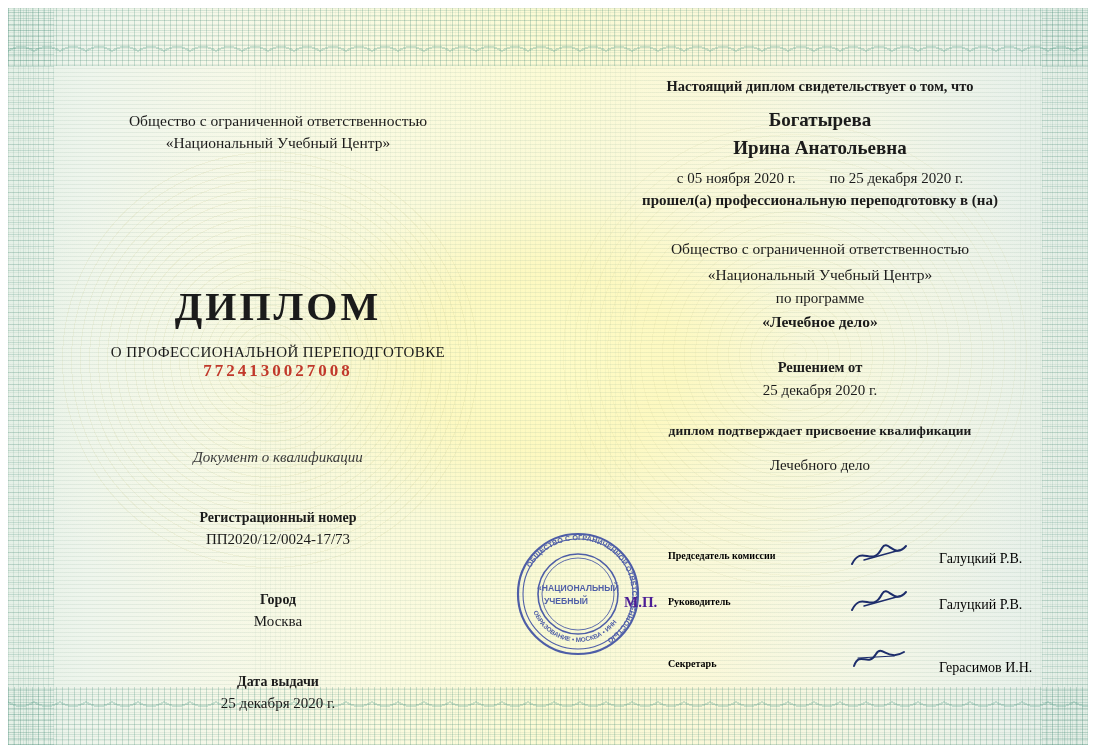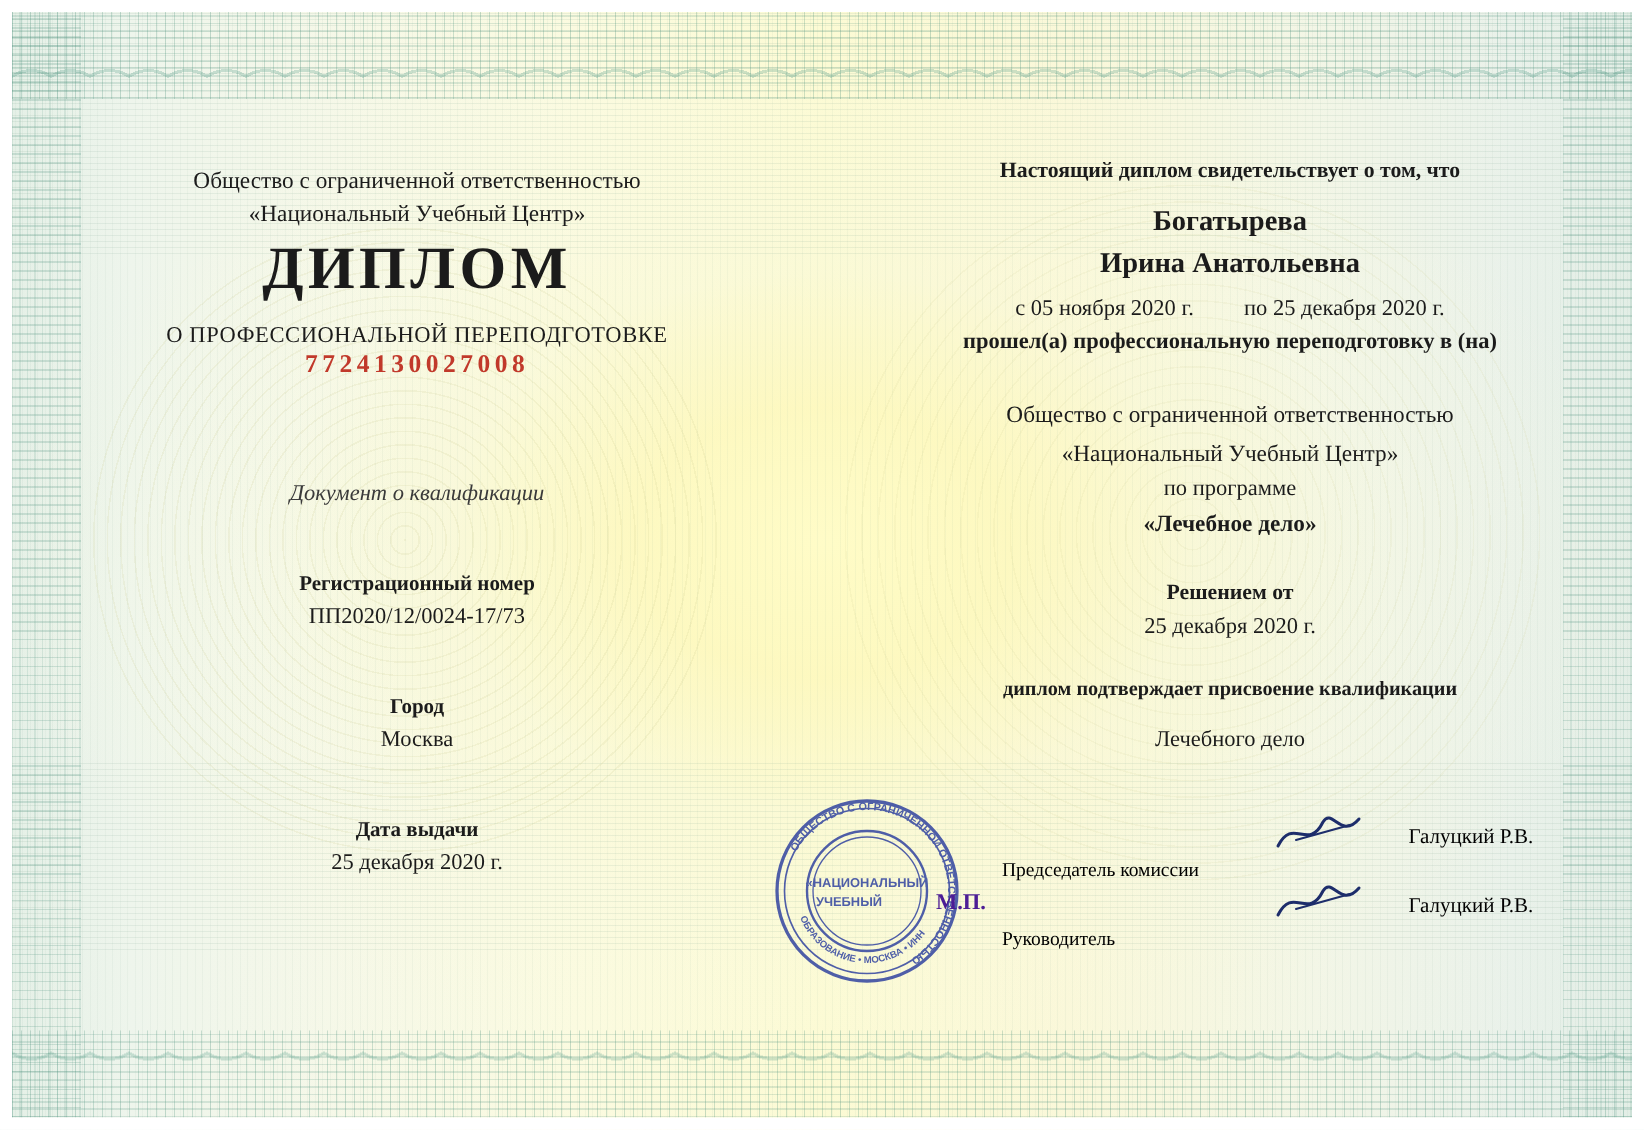--- a/index.html
+++ b/index.html
@@ -136,32 +136,32 @@
     text-align: center;
     color: #1b1b1b;
   }
   .col-right {
     position: absolute;
     left: 580px;
     top: 78px;
     width: 480px;
     text-align: center;
     color: #1b1b1b;
-    margin-top: 28px;
   }
 
   .org-line {
     font-size: 15.5px;
     line-height: 1.45;
   }
 
   .diploma-title {
     font-size: 40px;
     font-weight: bold;
     letter-spacing: 3px;
+    margin-top: 128px;
   }
   .diploma-sub {
     font-size: 15px;
     letter-spacing: 0.4px;
     margin-top: 14px;
   }
   .serial {
     font-size: 17px;
     letter-spacing: 3px;
     color: #c1392b;
@@ -248,23 +248,22 @@
     width: 390px;
   }
   .sig-row {
     position: relative;
     height: 46px;
   }
   .sig-title {
     position: absolute;
     left: 0;
     top: 8px;
-    font-size: 13px;
-    font-weight: normal;
-    margin-top: 22px;
+    font-size: 10px;
+    font-weight: bold;
   }
   .sig-scribble {
     position: absolute;
     left: 180px;
     top: -4px;
     width: 70px;
     height: 34px;
     color: #1d2d6b;
   }
   .sig-name {
@@ -402,16 +401,26 @@
         <div class="sig-title">Руководитель</div>
         <div class="sig-scribble">
           <svg width="70" height="34" viewBox="0 0 70 34" aria-hidden="true">
             <path d="M4 26 C14 6, 24 30, 34 10 C40 0, 46 22, 58 8" fill="none" stroke="#1d2d6b" stroke-width="2" stroke-linecap="round"></path>
             <path d="M16 22 L52 12" fill="none" stroke="#1d2d6b" stroke-width="1.4" stroke-linecap="round"></path>
           </svg>
         </div>
         <div class="sig-name">Галуцкий Р.В.</div>
       </div>
 
+      <div class="sig-row" style="height:46px">
+        <div class="sig-title" style="top:18px">Секретарь</div>
+        <div class="sig-scribble" style="top:2px">
+          <svg width="70" height="34" viewBox="0 0 70 34" aria-hidden="true">
+            <path d="M6 24 C12 8, 20 26, 28 12 C34 2, 40 20, 56 10" fill="none" stroke="#1d2d6b" stroke-width="2" stroke-linecap="round"></path>
+            <path d="M10 16 L46 14" fill="none" stroke="#1d2d6b" stroke-width="1.2" stroke-linecap="round"></path>
+          </svg>
+        </div>
+        <div class="sig-name" style="top:20px">Герасимов И.Н.</div>
+      </div>
     </div>
 
   </div>
 </div>
 
 </body></html>

